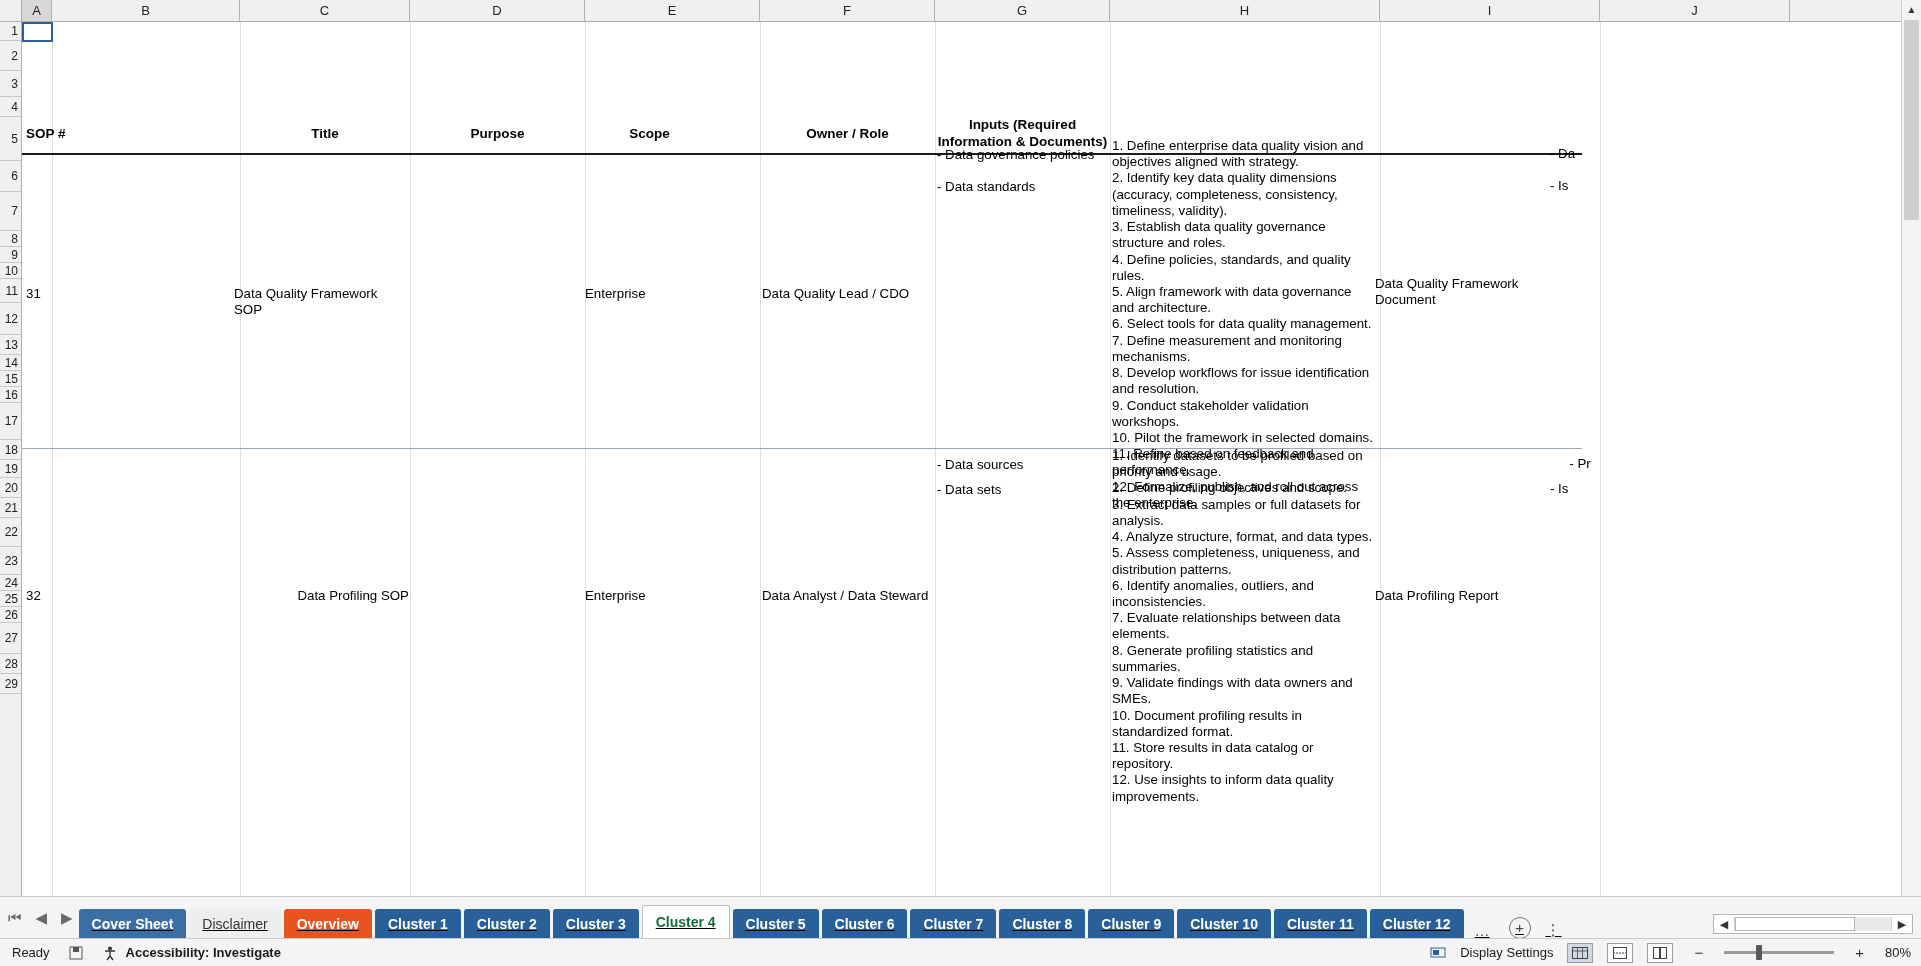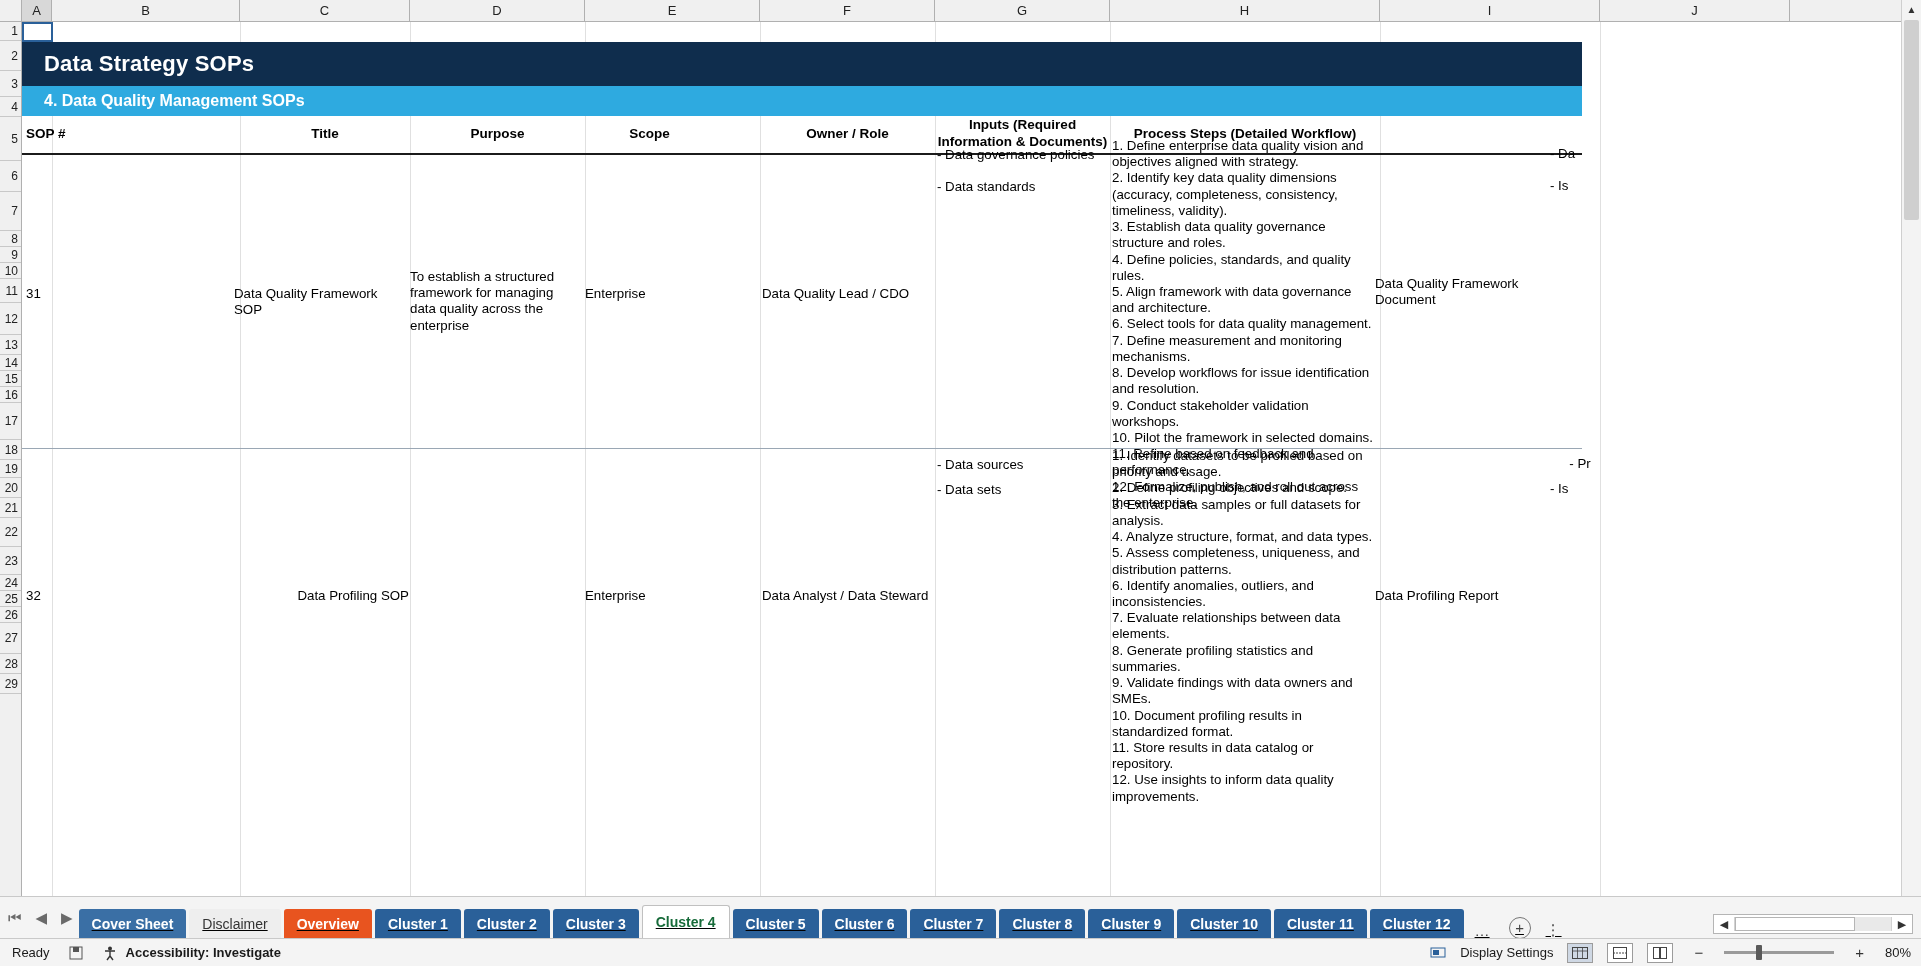--- a/index.html
+++ b/index.html
@@ -211,36 +211,32 @@
     <div class="gridline-v" style="left:388px"></div>
     <div class="gridline-v" style="left:563px"></div>
     <div class="gridline-v" style="left:738px"></div>
     <div class="gridline-v" style="left:913px"></div>
     <div class="gridline-v" style="left:1088px"></div>
     <div class="gridline-v" style="left:1358px"></div>
     <div class="gridline-v" style="left:1578px"></div>
 
     <div class="cell-sel" style="left:0px; top:0px; width:31px; height:20px;"></div>
 
-    <div class="title-band" style="left:0px; top:20px; width:1560px; height:44px;">Data Strategy SOPs</div>
-
-    <div class="sub-band" style="left:0px; top:64px; width:1560px; height:30px;">4. Data Quality Management SOPs</div>
+
 
     <div class="hdr-cell" style="left:4px;   top:92px; width:90px;  height:40px;">SOP #</div>
     <div class="hdr-cell center" style="left:218px; top:92px; width:170px; height:40px;">Title</div>
     <div class="hdr-cell center" style="left:388px; top:92px; width:175px; height:40px;">Purpose</div>
     <div class="hdr-cell center" style="left:540px; top:92px; width:175px; height:40px;">Scope</div>
     <div class="hdr-cell center" style="left:738px; top:92px; width:175px; height:40px;">Owner / Role</div>
     <div class="hdr-cell center" style="left:913px; top:92px; width:175px; height:40px;">Inputs (Required Information &amp; Documents)</div>
-    <div class="hdr-cell center" style="left:1088px; top:92px; width:270px; height:40px;">Process Steps (Detailed Workflow)</div>
     <div class="hdr-underline" style="left:0px; top:131px; width:1560px;"></div>
 
     <div class="cellpara" style="left:4px;  top:264px; width:60px;">31</div>
     <div class="cellpara" style="left:212px; top:264px; width:175px;">Data Quality Framework SOP</div>
-    <div class="cellpara" style="left:388px; top:247px; width:168px;">To establish a structured framework for managing data quality across the enterprise</div>
     <div class="cellpara" style="left:563px; top:264px; width:170px;">Enterprise</div>
     <div class="cellpara" style="left:740px; top:264px; width:172px;">Data Quality Lead / CDO</div>
     <div class="cellpara" style="left:915px; top:125px; width:172px;">- Data governance policies</div>
     <div class="cellpara" style="left:915px; top:157px; width:172px;">- Data standards</div>
     <div class="cellpara" style="left:1090px; top:116px; width:262px;">1. Define enterprise data quality vision and objectives aligned with strategy.
 2. Identify key data quality dimensions (accuracy, completeness, consistency, timeliness, validity).
 3. Establish data quality governance structure and roles.
 4. Define policies, standards, and quality rules.
 5. Align framework with data governance and architecture.
 6. Select tools for data quality management.

